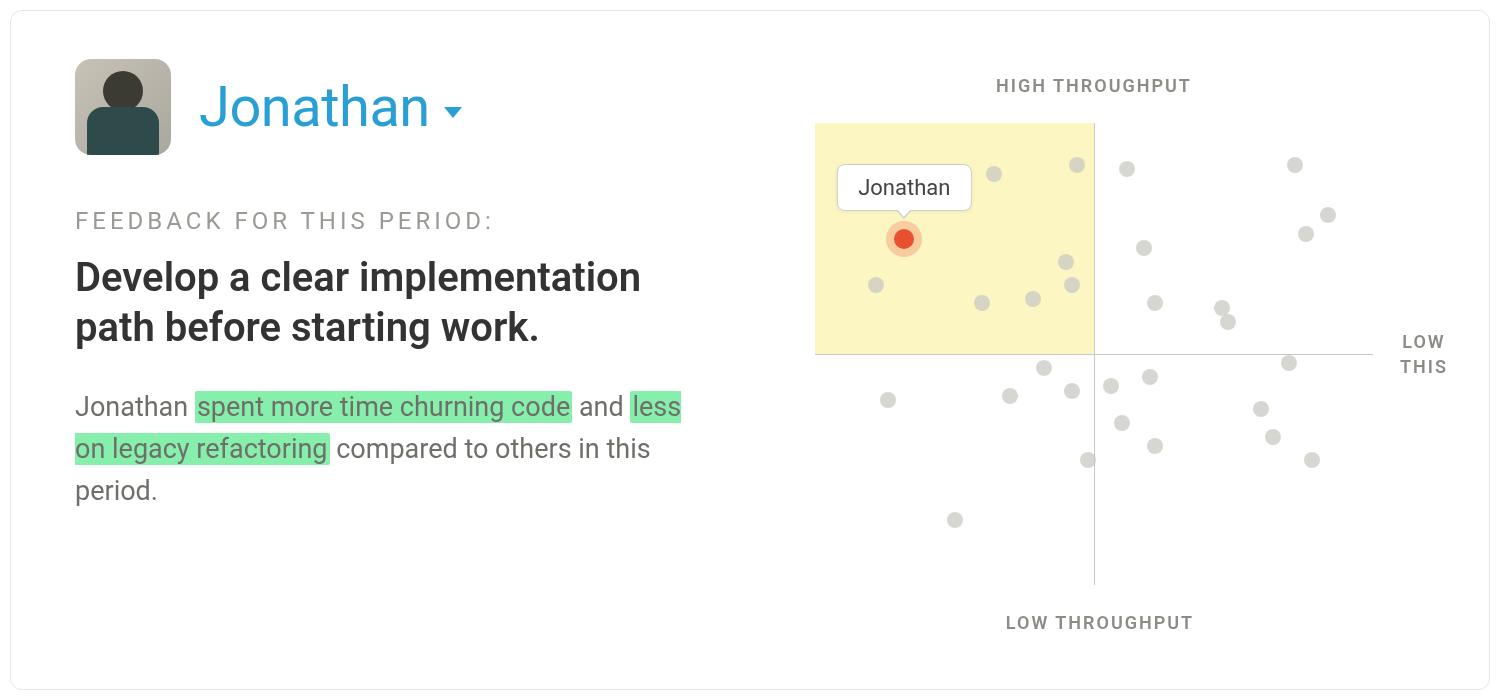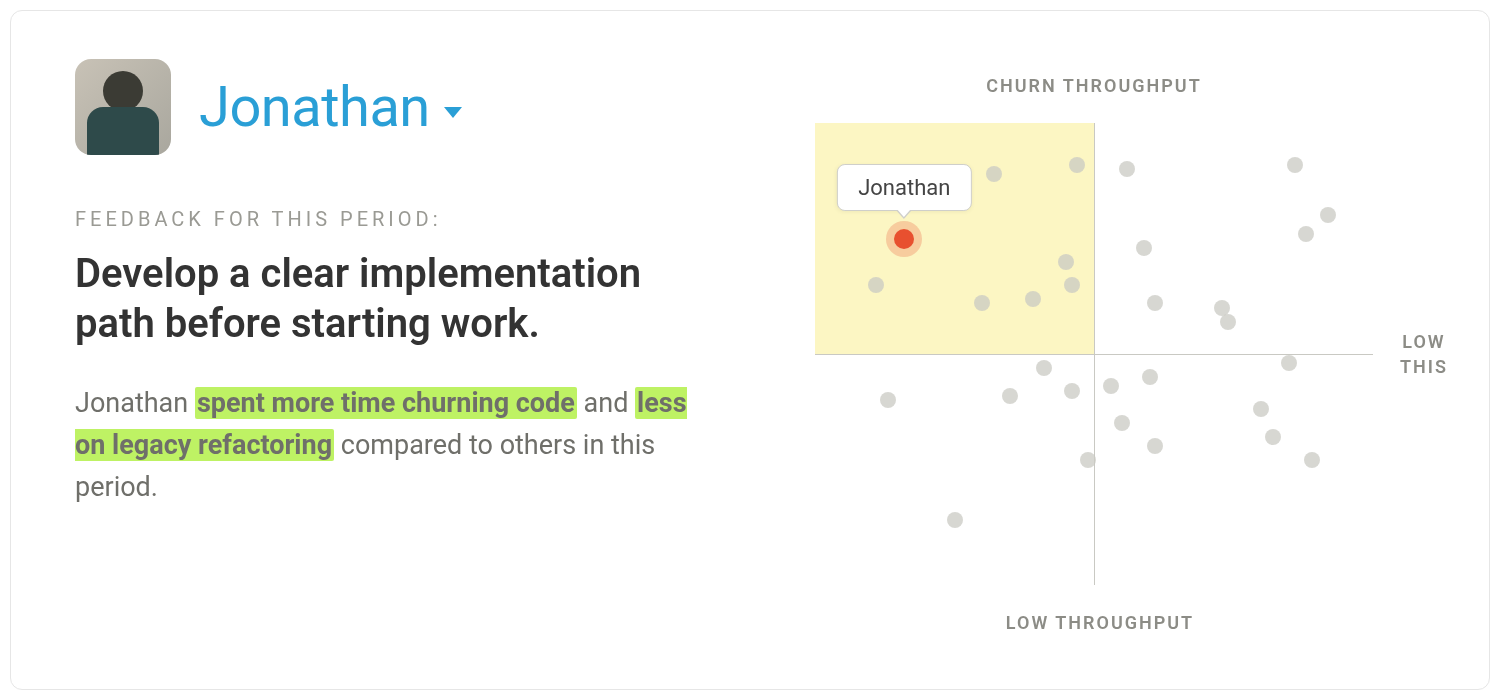--- a/index.html
+++ b/index.html
@@ -77,21 +77,21 @@
   .dropdown-caret{
     width:0; height:0;
     border-left:9px solid transparent;
     border-right:9px solid transparent;
     border-top:11px solid #2a9fd6;
     margin-top:10px;
   }
 
   
   .section-label{
-    font-size:20px;
+    font-size:24px;
     letter-spacing:4px;
     color:#9a9a94;
     text-transform:uppercase;
     margin-bottom:18px;
   }
   .headline{
     font-size:40px;
     font-weight:600;
     color:#333;
     line-height:1.25;
@@ -99,25 +99,24 @@
     max-width:620px;
   }
   .para{
     font-size:27px;
     line-height:1.55;
     color:#6f6f6a;
     margin-bottom:28px;
     max-width:640px;
   }
   mark.hl{
-    background:#bef264;
+    background:#86efac;
     color:#6f6f6a;
     padding:0 2px;
     border-radius:2px;
-    font-weight:bold;
   }
 
   
   .chart-box{
     position:absolute;
     left:80px;
     right:60px;
     top:20px;
     bottom:20px;
   }
@@ -226,21 +225,21 @@
     <div class="para">
       <span>Jonathan </span><mark class="hl">spent more time churning code</mark><span> and </span><mark class="hl">less on legacy refactoring</mark><span> compared to others in this period.</span>
     </div>
 
 
   </div>
 
   <div class="right">
     <div class="chart-box">
 
-      <div class="axis-label lbl-top">CHURN THROUGHPUT</div>
+      <div class="axis-label lbl-top">HIGH THROUGHPUT</div>
       <div class="axis-label lbl-bottom">LOW THROUGHPUT</div>
       <div class="axis-label lbl-right">LOW THIS</div>
 
       <div class="plot" id="plot">
         <div class="quad-shade"></div>
         <div class="axis-h"></div>
         <div class="axis-v"></div>
 
       <div class="dot highlight" style="left: 16%; top: 25%;"></div>
           <div class="tooltip" style="left: 16%; top: 25%;">Jonathan</div>

